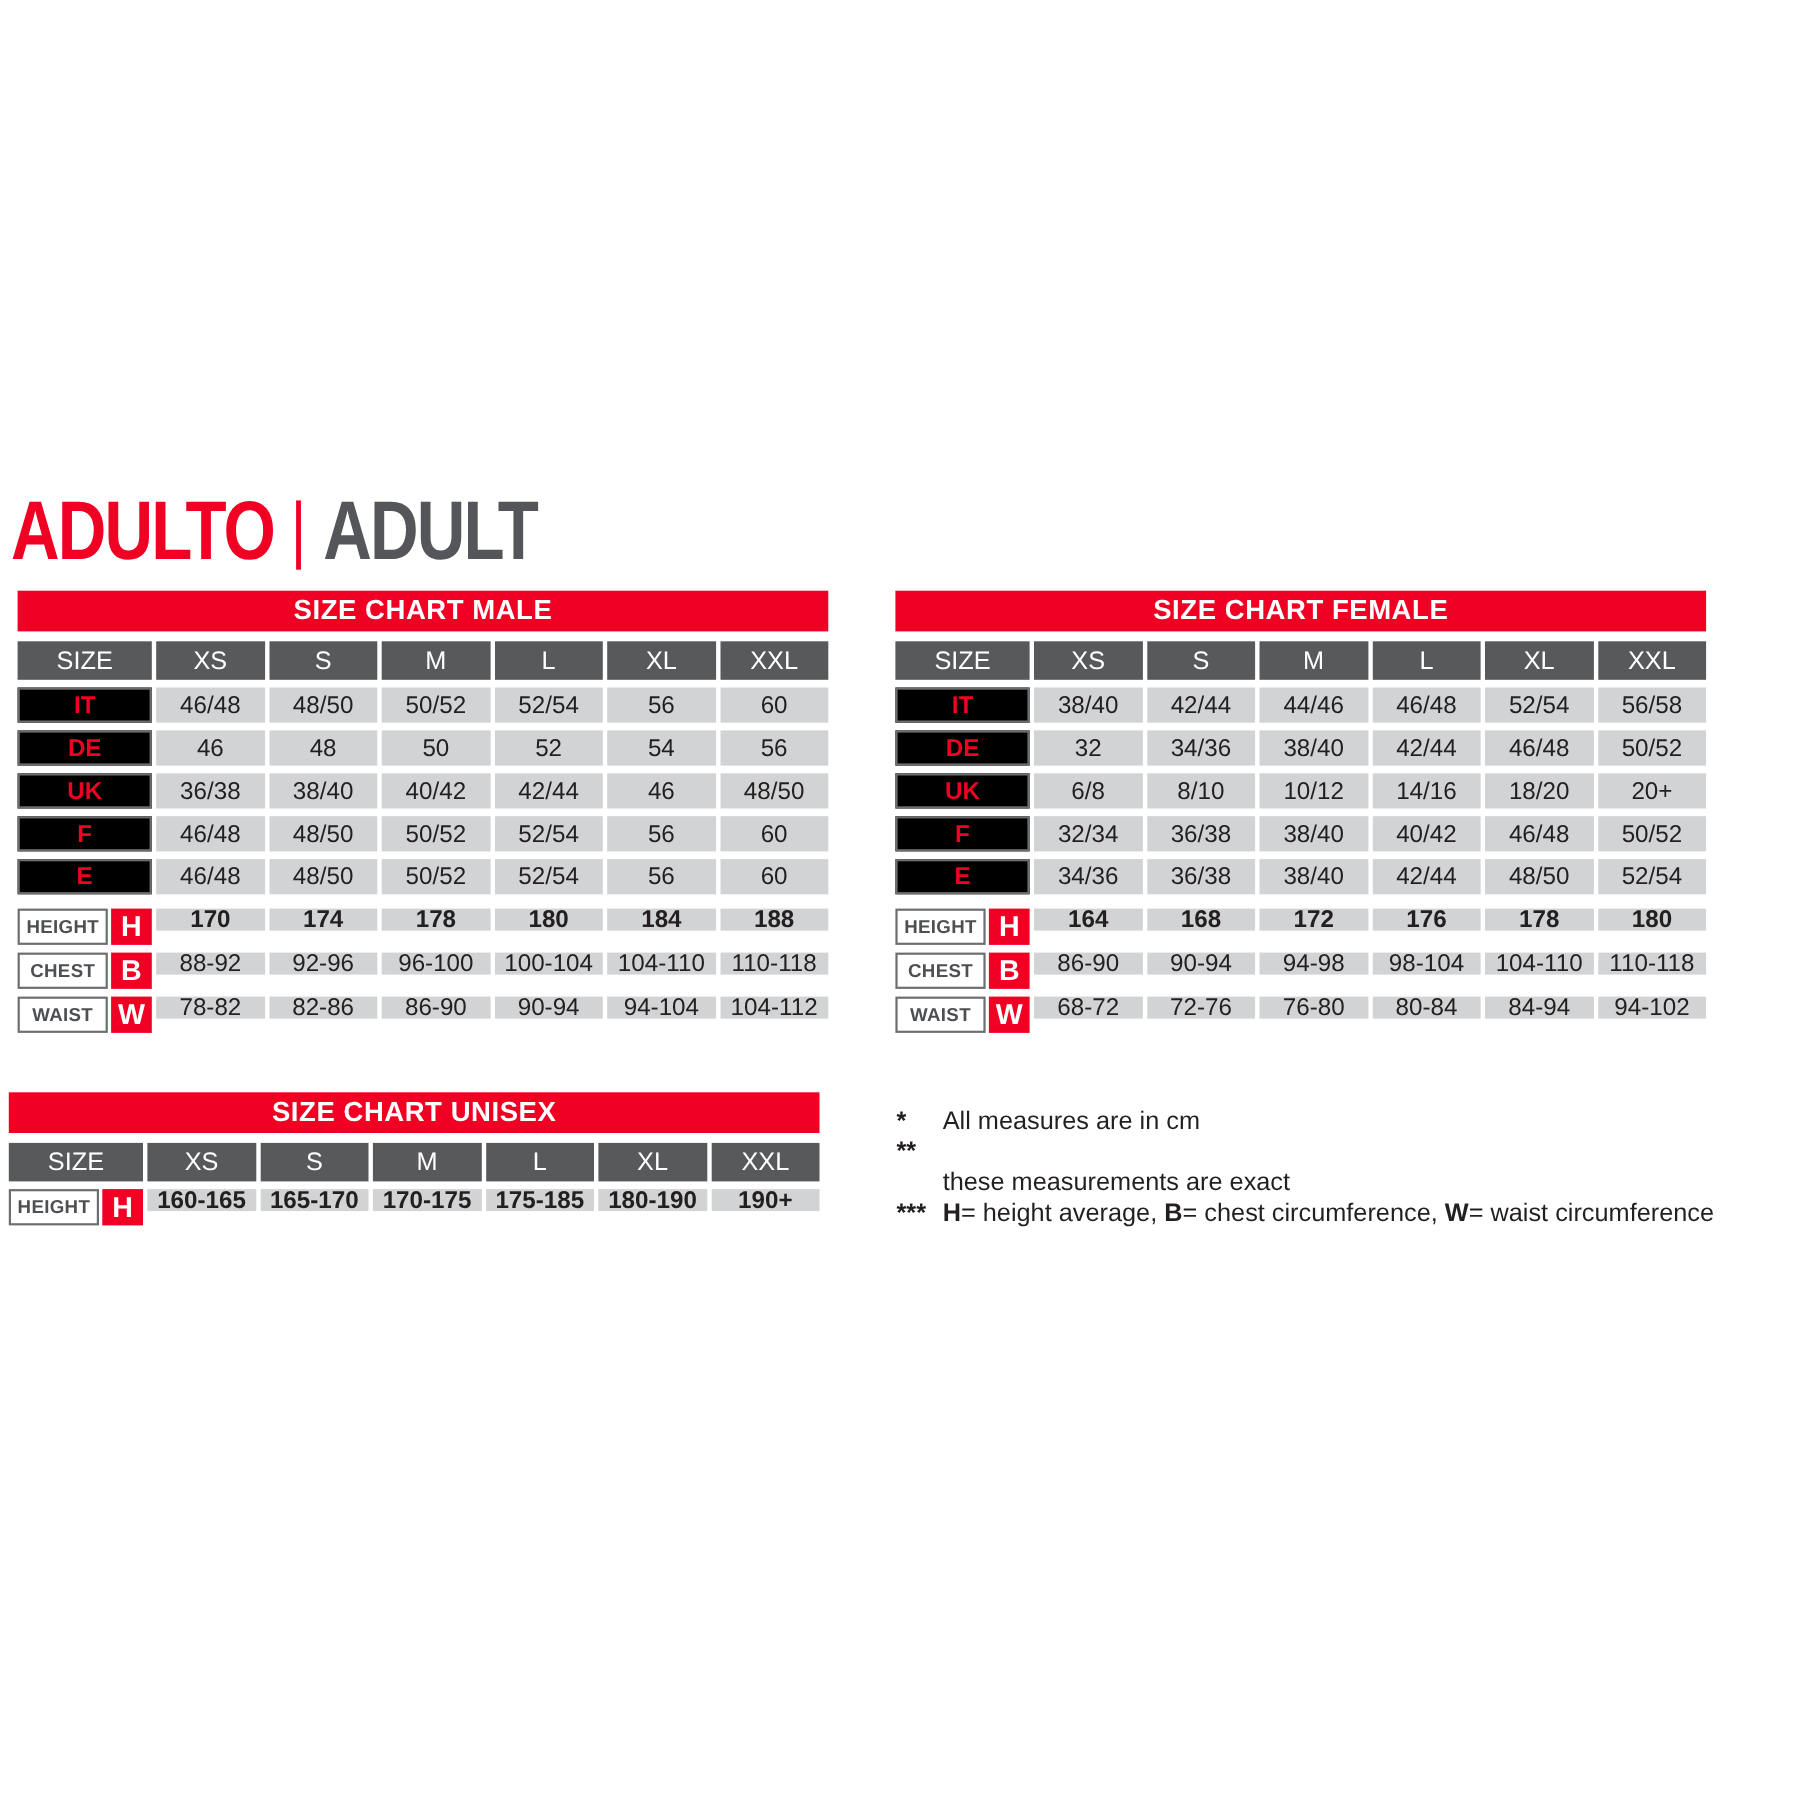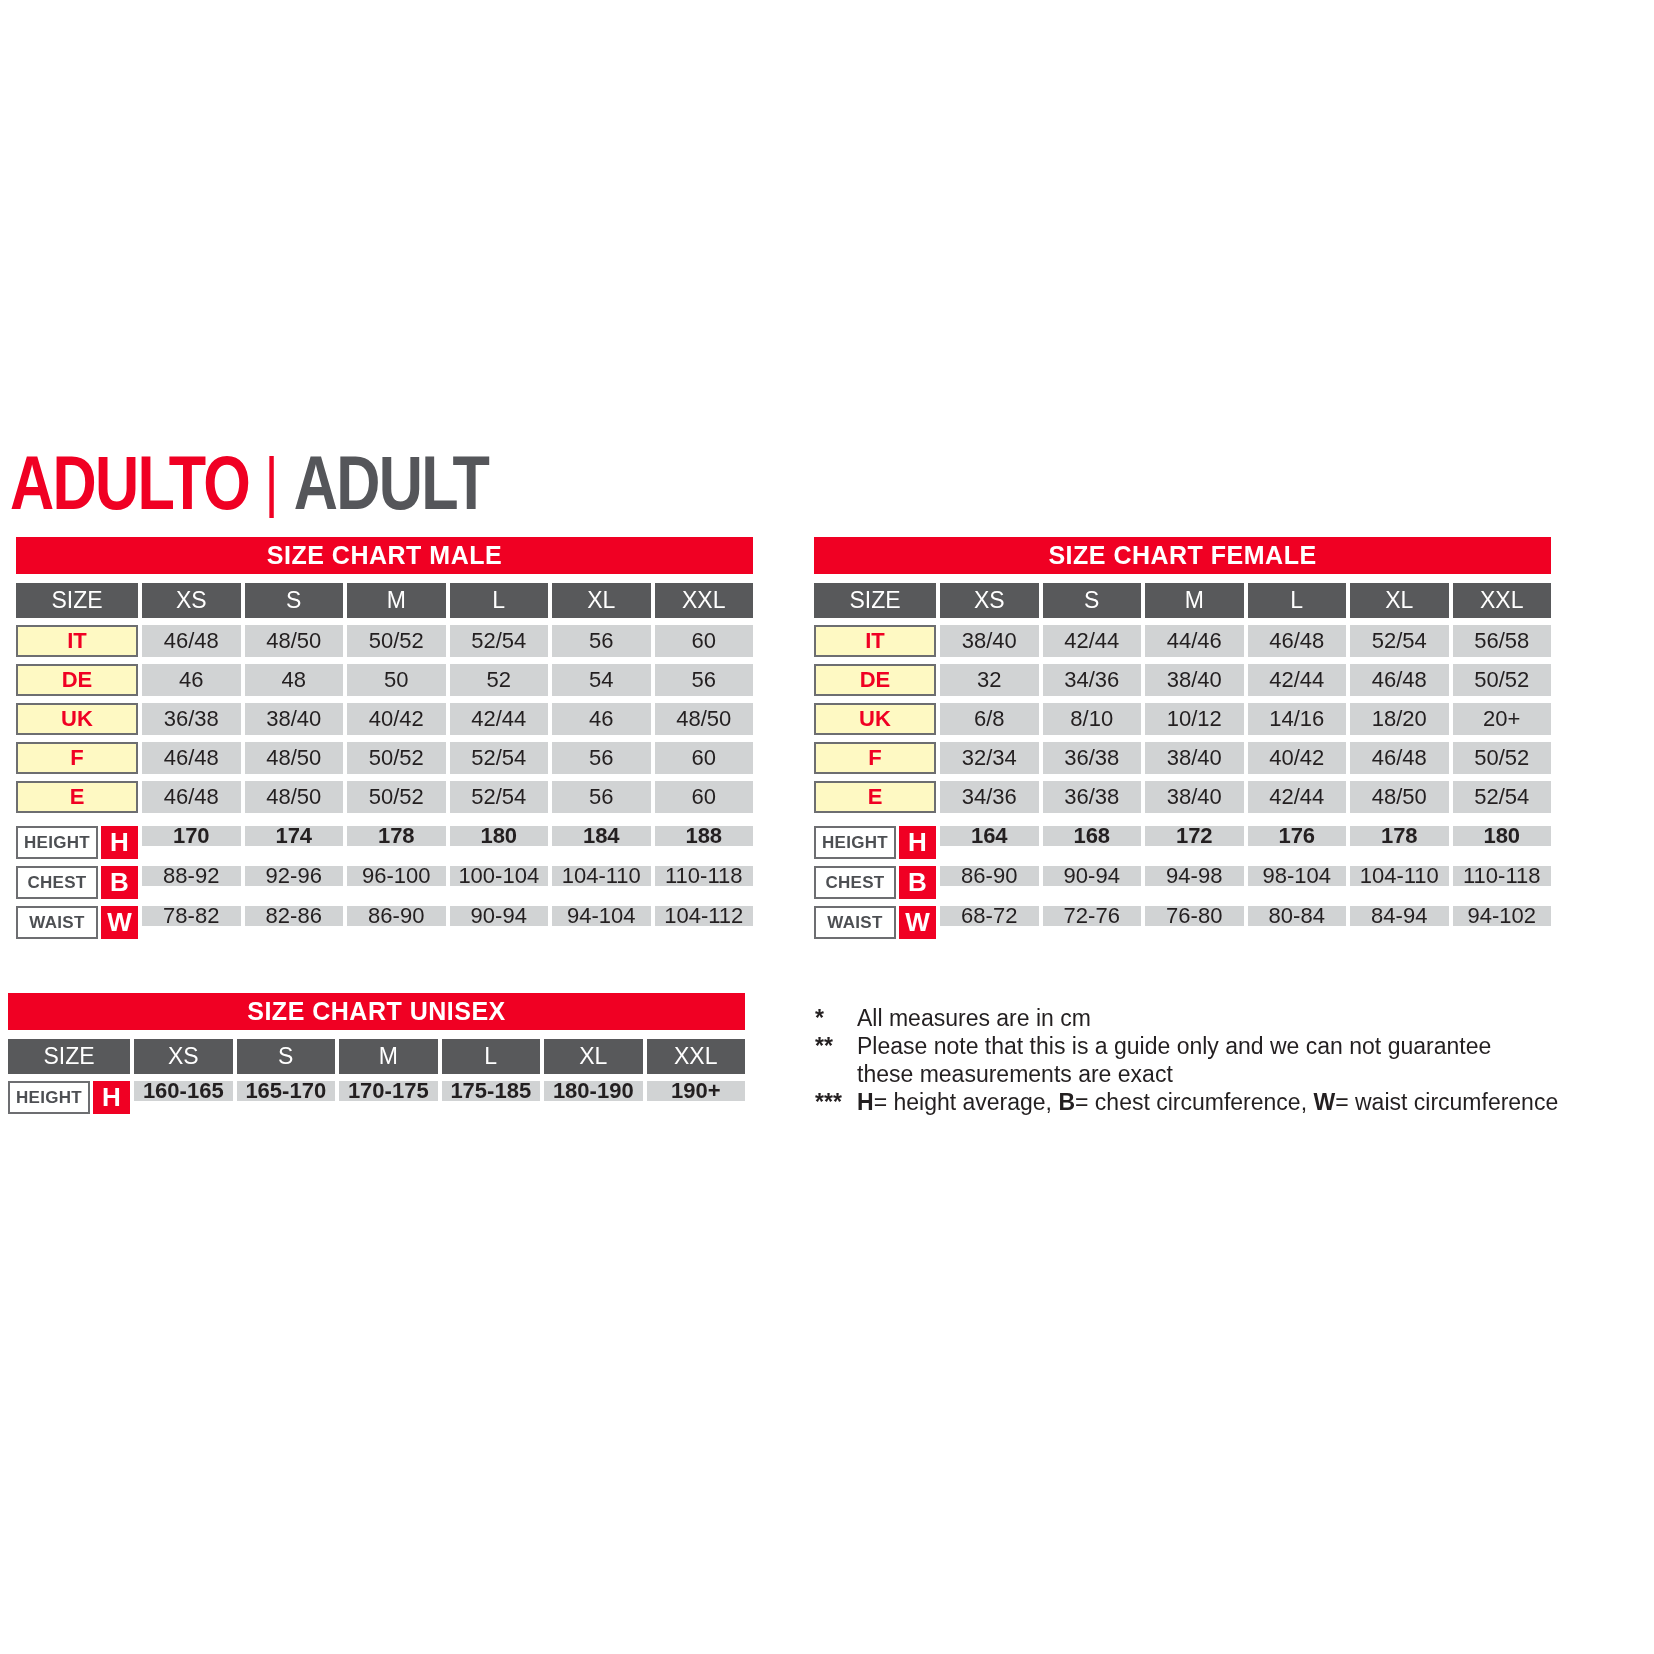--- a/index.html
+++ b/index.html
@@ -83,21 +83,21 @@
     background: #d1d3d4;
     color: #231f20;
     height: 32px;
     display: flex;
     align-items: center;
     justify-content: center;
     font-size: 22px;
   }
   .cell.bold { font-weight: bold; }
   .lbl {
-    background: #fef9c3;
+    background: #000000;
     border: 2px solid #6d6e71;
     box-sizing: border-box;
     color: #f00023;
     font-weight: bold;
     height: 32px;
     display: flex;
     align-items: center;
     justify-content: center;
     font-size: 22px;
   }
@@ -350,21 +350,21 @@
   </div>
 
   <div class="footnotes">
     <div class="fn-row">
       <span class="fn-marker">*</span>
       <span class="fn-text">All measures are in cm</span>
     </div>
     <div class="fn-row">
       <span class="fn-marker">**</span>
       <span class="fn-text">
-        <span>Please note that this is a guide only and we can not guarantee</span><br>
+        <br>
         <span>these measurements are exact</span>
       </span>
     </div>
     <div class="fn-row">
       <span class="fn-marker">***</span>
       <span class="fn-text">
         <b>H</b><span>= height average, </span><b>B</b><span>= chest circumference, </span><b>W</b><span>= waist circumference</span>
       </span>
     </div>
   </div>

